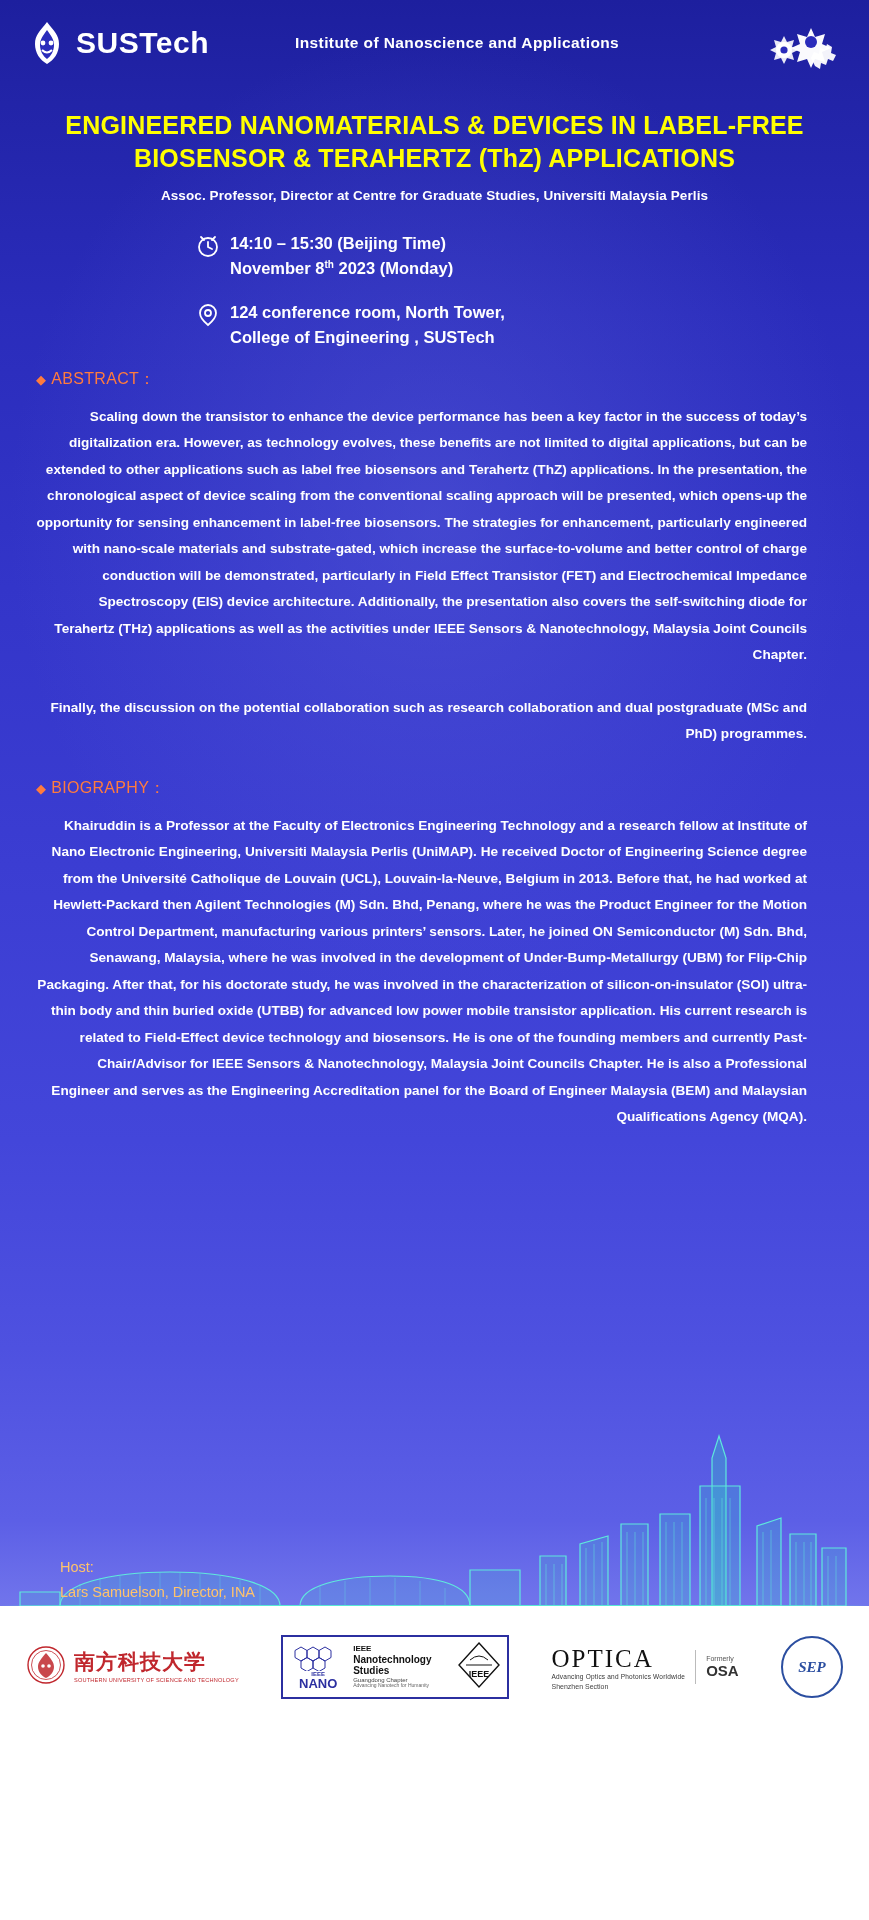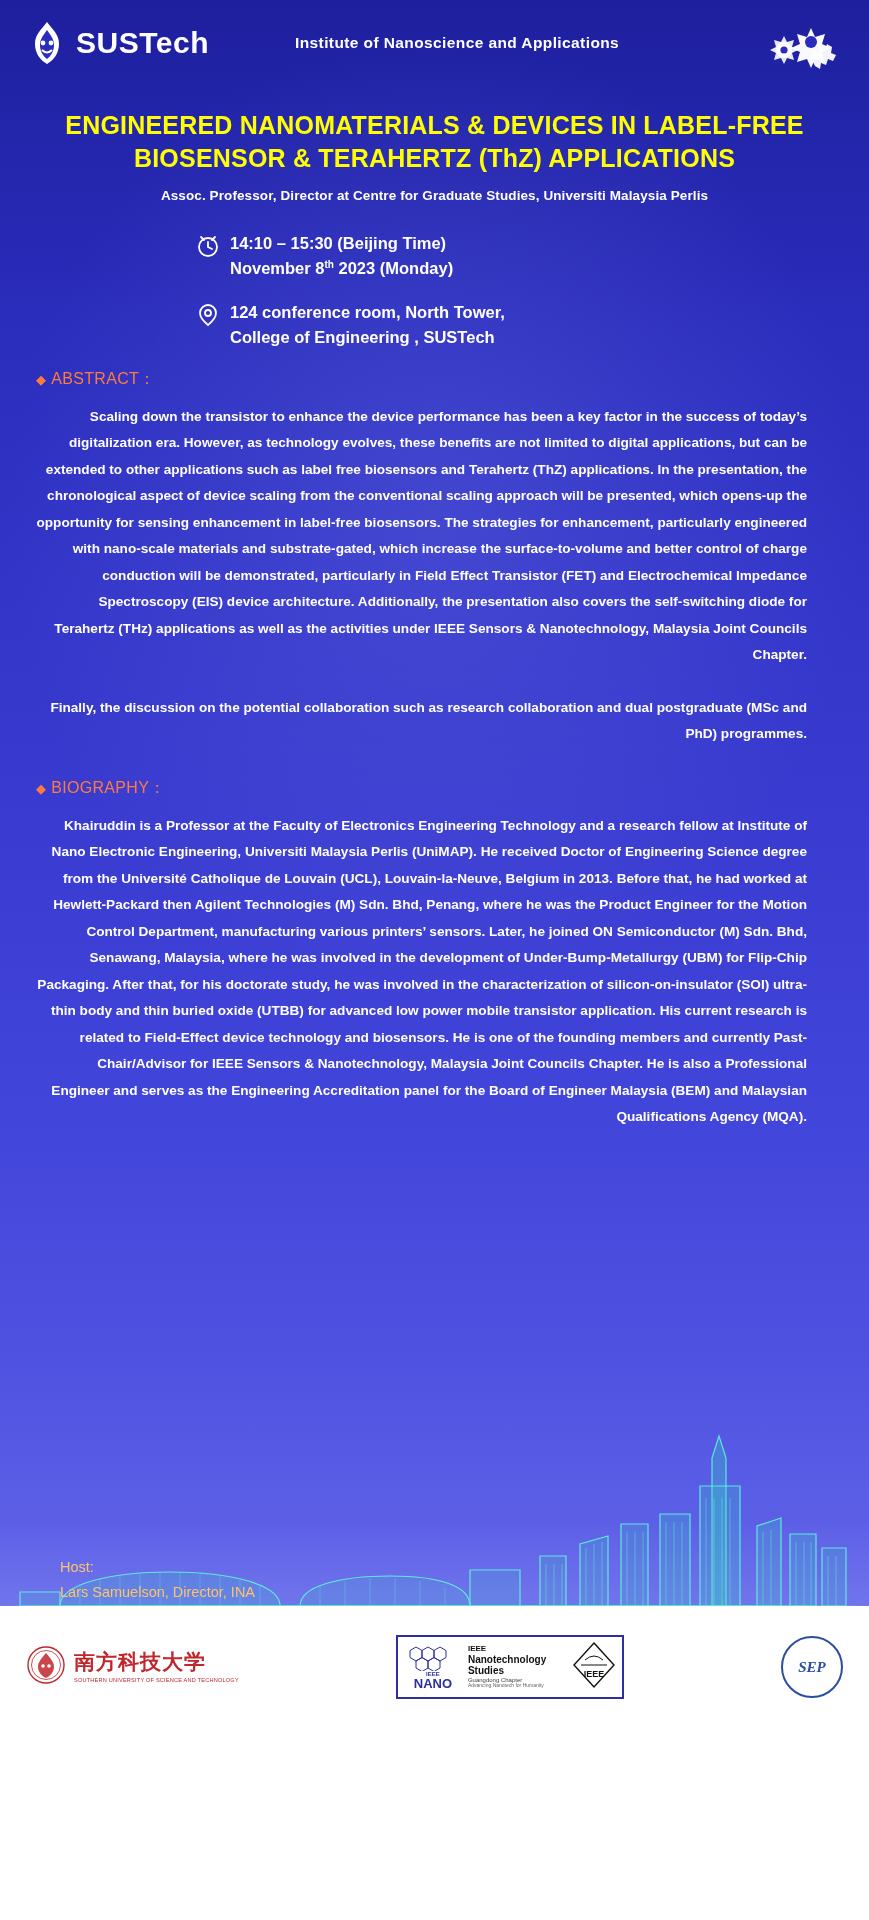--- a/index.html
+++ b/index.html
@@ -425,20 +425,32 @@
       <span>
         <svg width="46" height="50" viewBox="0 0 46 50">
           <polygon points="23,3 43,25 23,47 3,25" fill="none" stroke="#111" stroke-width="1.4"></polygon>
           <path d="M10 25 L36 25" stroke="#111" stroke-width="1"></path>
           <path d="M14 20 Q23 12 32 20" stroke="#111" stroke-width="1" fill="none"></path>
           <text x="23" y="37" font-size="9" font-weight="bold" text-anchor="middle" fill="#111" font-family="Liberation Sans, sans-serif">IEEE</text>
         </svg>
       </span>
     </div>
 
+    <div class="footer-logo optica-foot">
+      <span class="optica-main">
+        <div class="big">OPTICA</div>
+        <div class="sub">Advancing Optics and Photonics Worldwide</div>
+        <div class="optica-shenzhen">Shenzhen Section</div>
+      </span>
+      <span class="optica-div"></span>
+      <span class="optica-right">
+        <div class="f">Formerly</div>
+        <div class="osa">OSA</div>
+      </span>
+    </div>
 
     <div class="footer-logo sep-foot">
       <span class="sep-circle">
           <span>SEP</span>
         </span>
     </div>
   </div>
 </div>
 
 </body></html>

